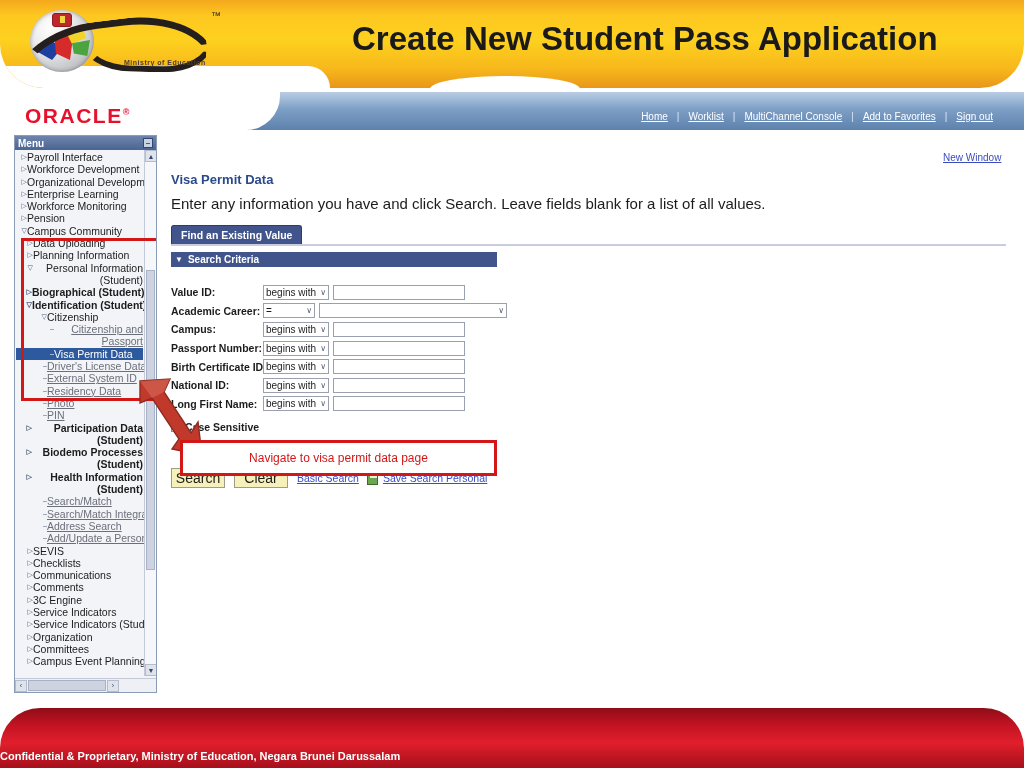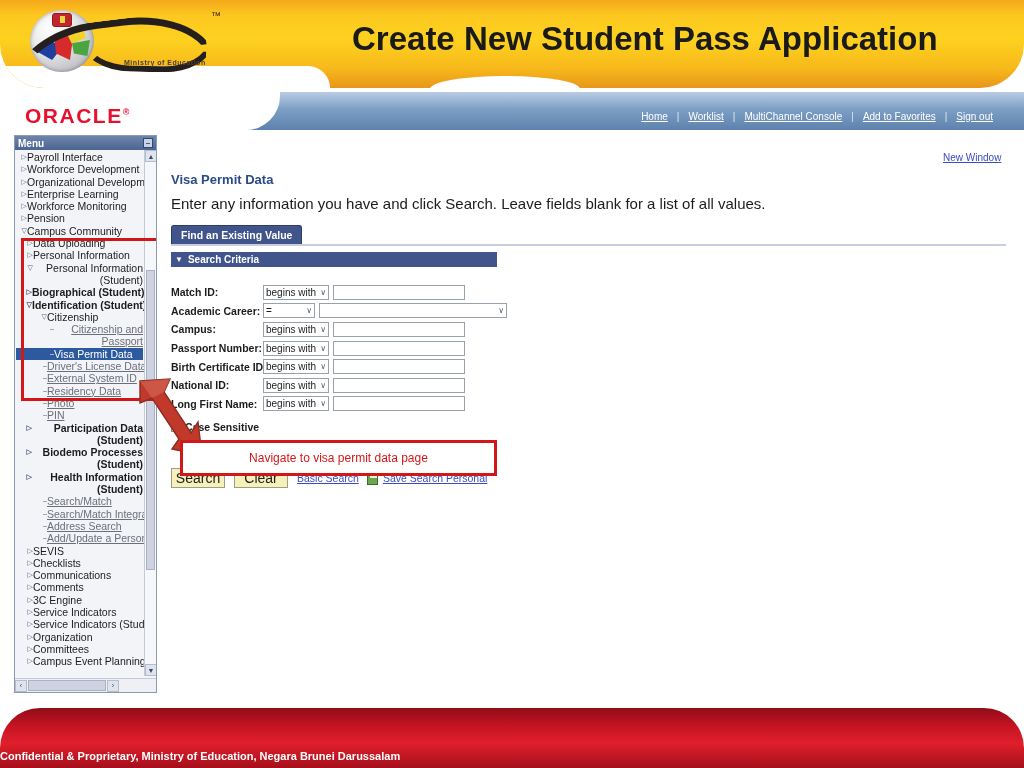--- a/index.html
+++ b/index.html
@@ -306,21 +306,21 @@
         <div class="mi ind1">
           <span class="tw">▽</span>
           <span class="lbl">Campus Community</span>
         </div>
         <div class="mi ind2">
           <span class="tw">▷</span>
           <span class="lbl">Data Uploading</span>
         </div>
         <div class="mi ind2">
           <span class="tw">▷</span>
-          <span class="lbl">Personal Information</span>
+          <span class="lbl">Planning Information</span>
         </div>
         <div class="mi ind2 wrap">
           <span class="tw">▽</span>
           <span class="lbl">Personal Information (Student)</span>
         </div>
         <div class="mi ind3">
           <span class="tw">▷</span>
           <span class="lbl">Biographical (Student)</span>
         </div>
         <div class="mi ind3">
@@ -453,21 +453,21 @@
     <div id="tab-underline"></div>
   </div>
 
   <div id="crit-head">
     <span class="tri">▼</span>
     <span>Search Criteria</span>
   </div>
 
   <div id="form">
       <div class="frow">
-        <div class="flabel">Match ID:</div>
+        <div class="flabel">Value ID:</div>
         <div class="fsel">
           <span>begins with</span>
           <span class="cv">∨</span>
         </div>
         <div class="ftext"></div>
       </div>
       <div class="frow">
         <div class="flabel">Academic Career:</div>
         <div class="fsel wide">
           <span>=</span>

